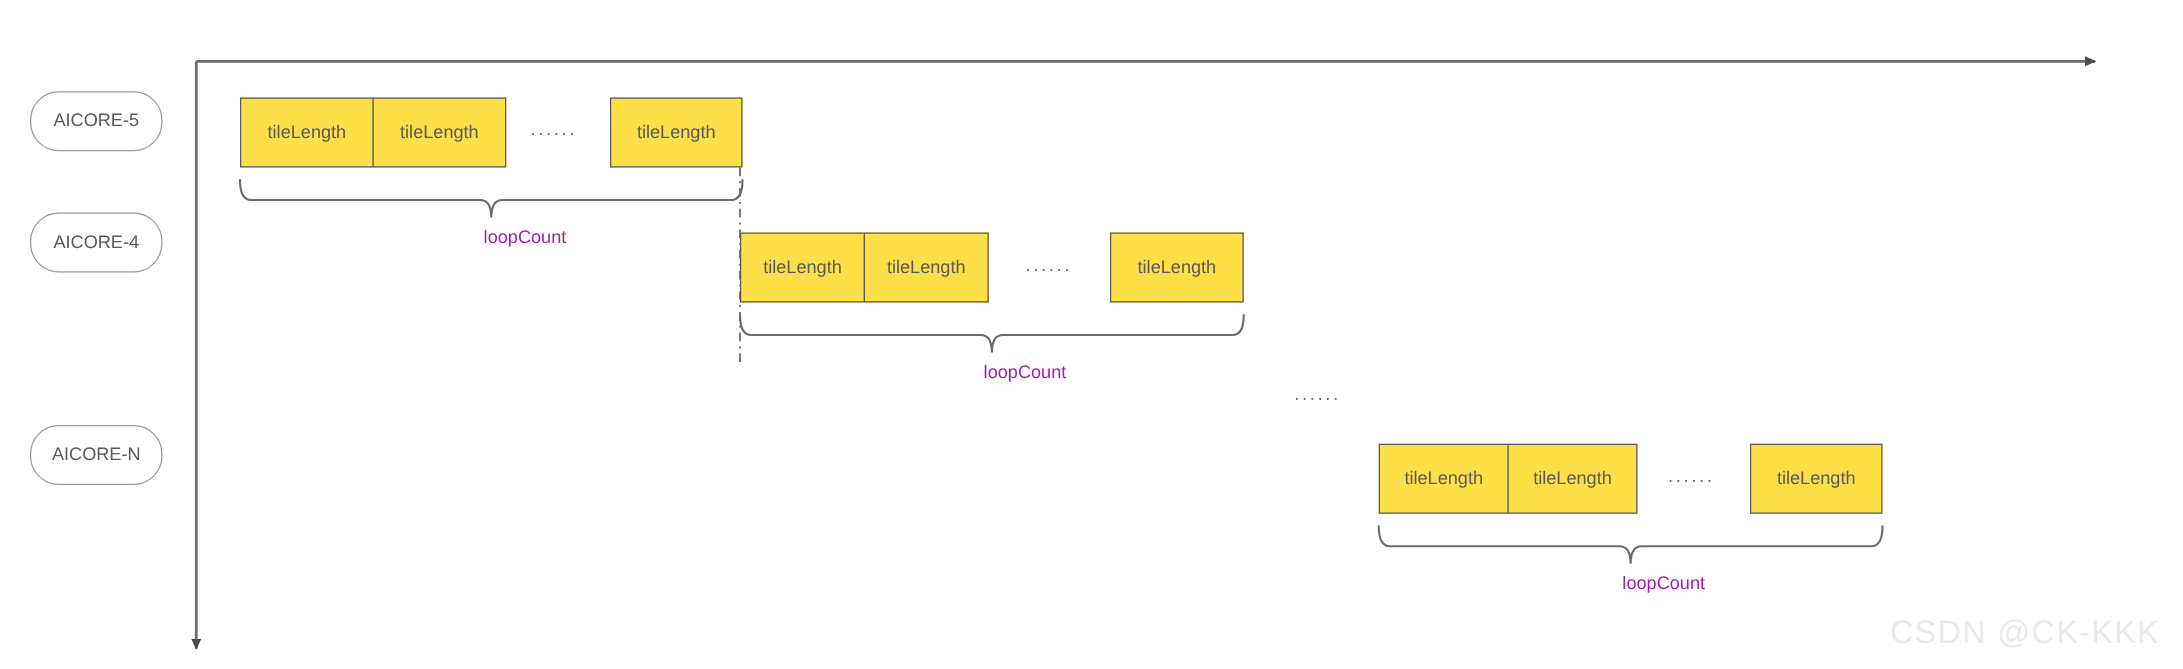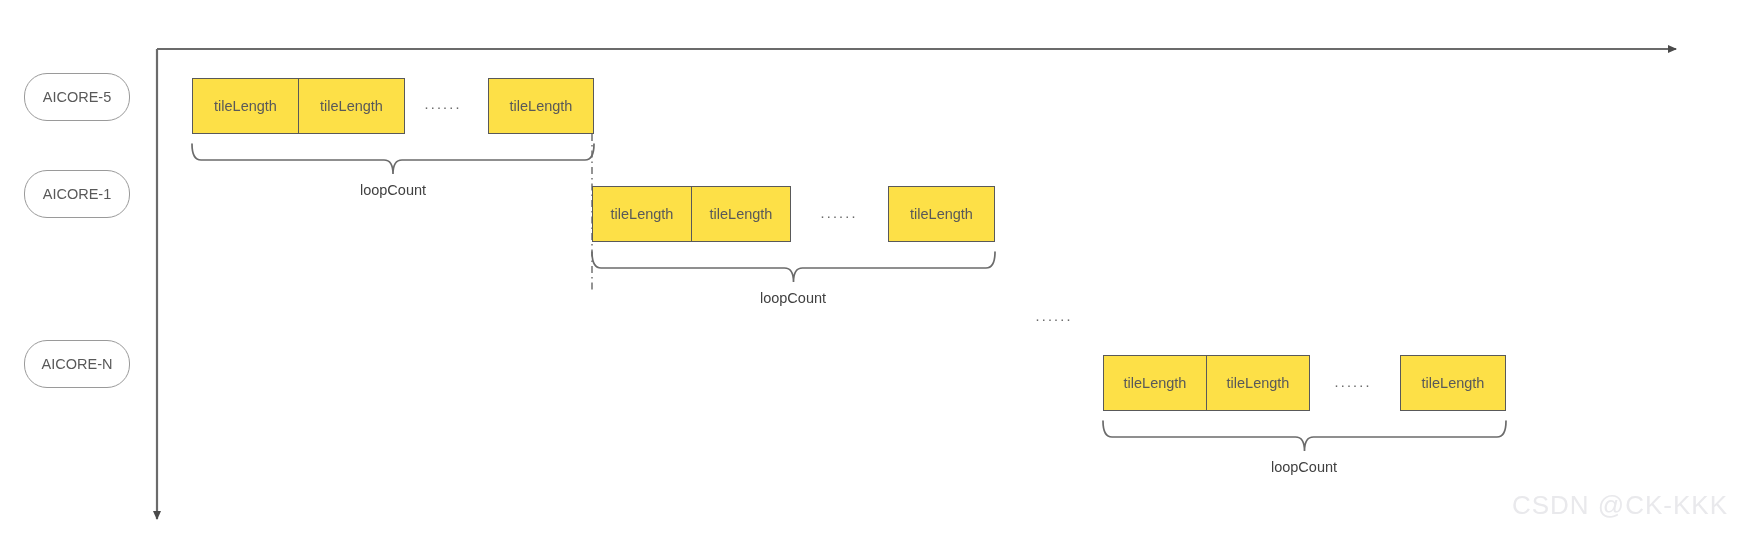--- a/index.html
+++ b/index.html
@@ -62,23 +62,23 @@
   .ellipsis-h {
     position: absolute;
     font-size: 15px;
     color: #6a6a6a;
     letter-spacing: 1.2px;
     white-space: nowrap;
   }
   .brace-label {
     position: absolute;
     font-size: 14.5px;
-    color: #404040;
+    color: #a21caf;
     white-space: nowrap;
-    text-align: center;
+    text-align: right;
   }
   .watermark {
     position: absolute;
     right: 18px;
     bottom: 14px;
     font-size: 26px;
     color: #e9e9ec;
     letter-spacing: 1px;
     white-space: nowrap;
   }
@@ -111,21 +111,21 @@
         <path d="M1103,421 q0,16 9,16 L1295.5,437 q9,0 9,14 q0,-14 9,-14 L1497,437 q9,0 9,-16" fill="none" stroke="#6b6b6b" stroke-width="1.7" stroke-linecap="round"></path>
       </g>
   </svg>
 
 
   <div id="cores-layer">
       <div class="core-pill" style="left: 24px; top: 73px;">
         <span>AICORE-5</span>
       </div>
       <div class="core-pill" style="left: 24px; top: 170px;">
-        <span>AICORE-1</span>
+        <span>AICORE-4</span>
       </div>
       <div class="core-pill" style="left: 24px; top: 340px;">
         <span>AICORE-N</span>
       </div>
     </div>
   <div id="rows-layer">
       <div class="tile-box" style="left: 192px; top: 78px; width: 107px; height: 56px;">
         <span>tileLength</span>
       </div>
       <div class="tile-box" style="left: 298px; top: 78px; width: 107px; height: 56px;">

